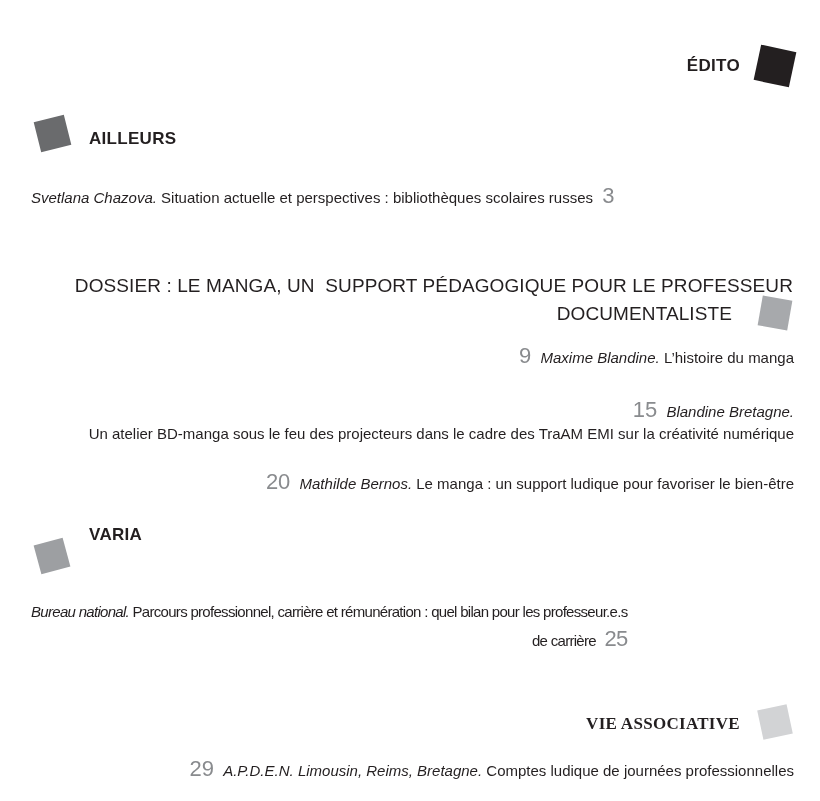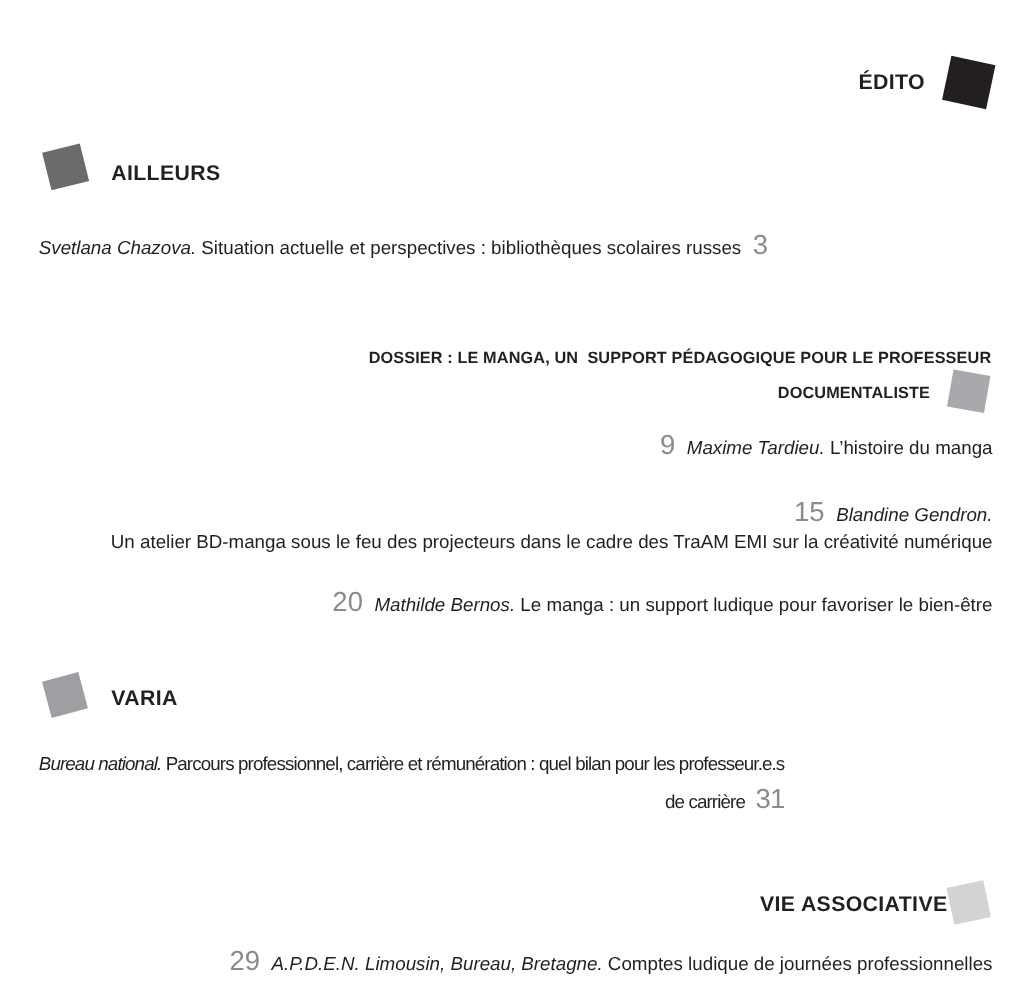--- a/index.html
+++ b/index.html
@@ -15,22 +15,22 @@
   .abs { position: absolute; white-space: nowrap; }
   .right { text-align: right; }
   .sq { position: absolute; display: block; }
   .label {
     font-weight: 700;
     font-size: 17px;
     line-height: 20px;
     letter-spacing: 0.3px;
   }
   .dossier-title {
-    font-weight: 700;
-    font-size: 13px;
+    font-weight: 400;
+    font-size: 19px;
     line-height: 20px;
     letter-spacing: 0.1px;
     white-space: pre; 
     text-align: right;
   }
   .entry { font-size: 15px; line-height: 26px; }
   .author { font-style: italic; }
   .num { font-size: 22px; color: #898b8e; }
   .num-lead { margin-right: 5px; }
   .num-trail { margin-left: 5px; }
@@ -48,59 +48,59 @@
   <span class="sq" style="left: 37px; top: 118px; width: 31px; height: 31px; transform: rotate(-14deg); background-color: rgb(106, 107, 109);"></span>
   <div class="abs label" style="left:89px; top:129px;">AILLEURS</div>
 
   <div class="abs entry" style="left:31px; top:183px;">
     <span class="author">Svetlana Chazova.</span>
     <span>Situation actuelle et perspectives : bibliothèques scolaires russes</span>
     <span class="num num-trail">3</span>
   </div>
 
   <div class="abs dossier-title right" style="top:276px; right:27px;">DOSSIER : LE MANGA, UN  SUPPORT PÉDAGOGIQUE POUR LE PROFESSEUR</div>
-  <div class="abs dossier-title right" style="top:304px; right:76px;padding-left:40px;">DOCUMENTALISTE</div>
+  <div class="abs dossier-title right" style="top:304px; right:88px;padding-left:40px;">DOCUMENTALISTE</div>
   <span class="sq" style="left: 760px; top: 298px; width: 30px; height: 30px; transform: rotate(10deg); background-color: rgb(167, 169, 172);"></span>
 
   <div class="abs entry right" style="top:343px; right:26px;">
     <span class="num num-lead">9</span>
-    <span class="author">Maxime Tardieu.</span>
+    <span class="author">Maxime Blandine.</span>
     <span>L’histoire du manga</span>
   </div>
 
   <div class="abs entry right" style="top:397px; right:26px;">
     <span class="num num-lead">15</span>
-    <span class="author">Blandine Gendron.</span>
+    <span class="author">Blandine Bretagne.</span>
   </div>
   <div class="abs entry right" style="top:421px; right:26px;">
     <span>Un atelier BD-manga sous le feu des projecteurs dans le cadre des TraAM EMI sur la créativité numérique</span>
   </div>
 
   <div class="abs entry right" style="top:469px; right:26px;">
     <span class="num num-lead">20</span>
     <span class="author">Mathilde Bernos.</span>
     <span>Le manga : un support ludique pour favoriser le bien-être</span>
   </div>
 
   <span class="sq" style="left: 37px; top: 541px; width: 30px; height: 30px; transform: rotate(-15deg); background-color: rgb(157, 159, 162);"></span>
-  <div class="abs label" style="left:89px; top:549px;text-align:right;">VARIA</div>
+  <div class="abs label" style="left:89px; top:525px;text-align:right;">VARIA</div>
 
   <div class="abs entry para condensed" style="left:31px; top:598px;text-align:right;">
     <div>
       <span class="author">Bureau national.</span>
       <span>Parcours professionnel, carrière et rémunération : quel bilan pour les professeur.e.s</span>
     </div>
     <div>
       <span>de carrière</span>
-      <span class="num num-trail">31</span>
+      <span class="num num-trail">25</span>
     </div>
   </div>
 
-  <div class="abs label right" style="top:714px; right:62px;">VIE ASSOCIATIVE</div>
+  <div class="abs label right" style="top:714px; right:80px;font-family:Liberation Serif, serif;">VIE ASSOCIATIVE</div>
   <span class="sq" style="left: 760px; top: 707px; width: 30px; height: 30px; transform: rotate(-12deg); background-color: rgb(210, 211, 213);"></span>
 
   <div class="abs entry right" style="top:756px; right:26px;">
     <span class="num num-lead">29</span>
-    <span class="author">A.P.D.E.N. Limousin, Bureau, Bretagne.</span>
+    <span class="author">A.P.D.E.N. Limousin, Reims, Bretagne.</span>
     <span>Comptes ludique de journées professionnelles</span>
   </div>
 
 </div>
 
 </body></html>

